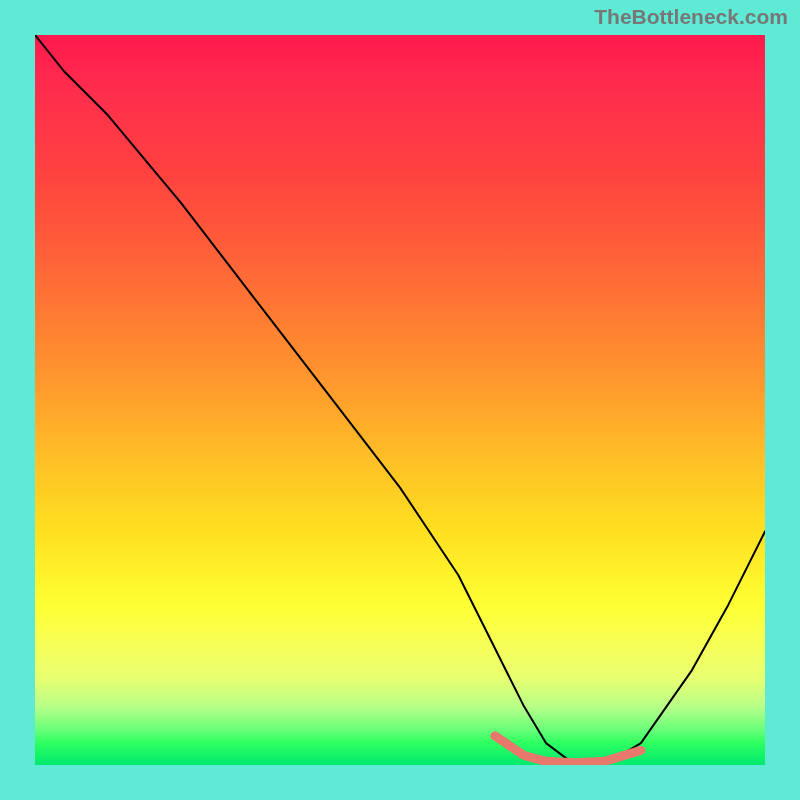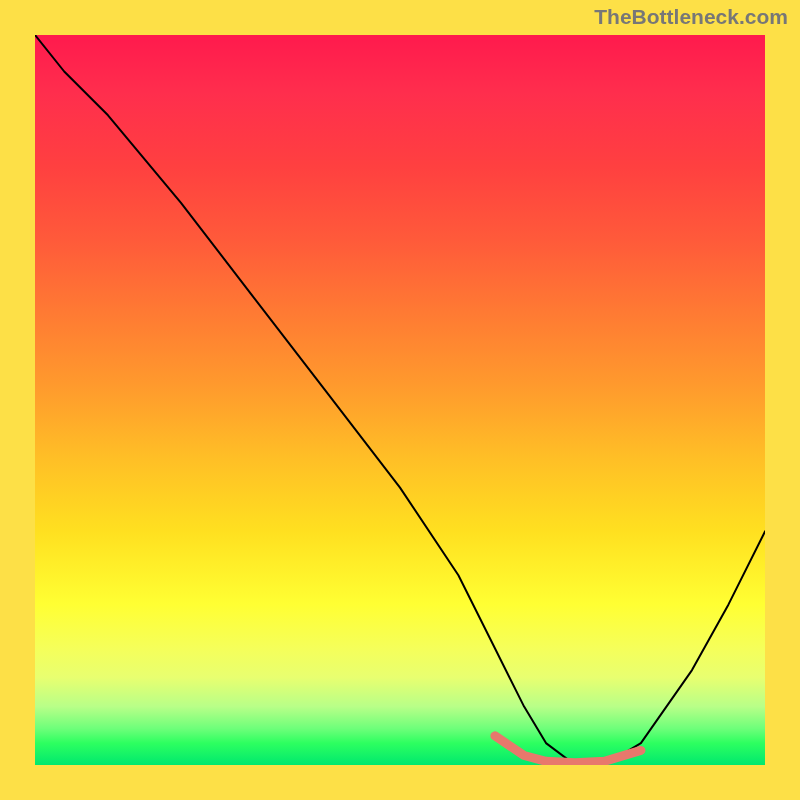--- a/index.html
+++ b/index.html
@@ -8,21 +8,21 @@
     width: 800px;
     height: 800px;
     background: #000;
     overflow: hidden;
     font-family: Arial, Helvetica, sans-serif;
   }
   .container {
     position: relative;
     width: 800px;
     height: 800px;
-    background: #fde047;
+    background: #5eead4;
   }
   .plot-area {
     position: absolute;
     left: 35px;
     top: 35px;
     width: 730px;
     height: 730px;
     
     background: linear-gradient(to bottom,
       #ff1a4d 0%,

